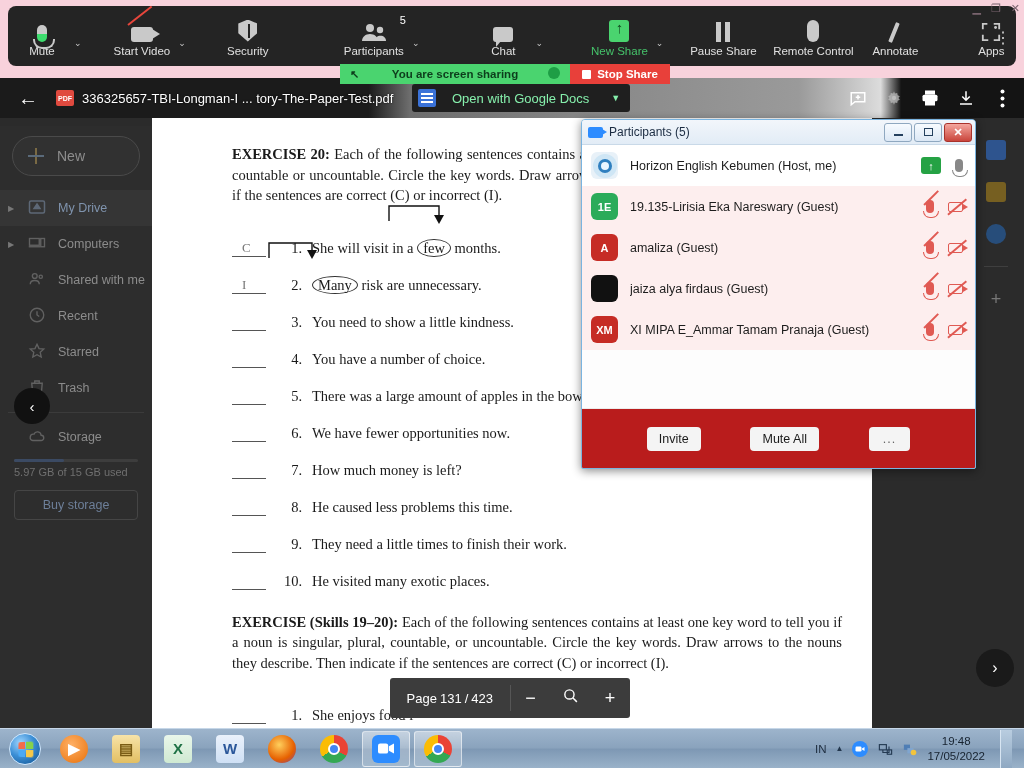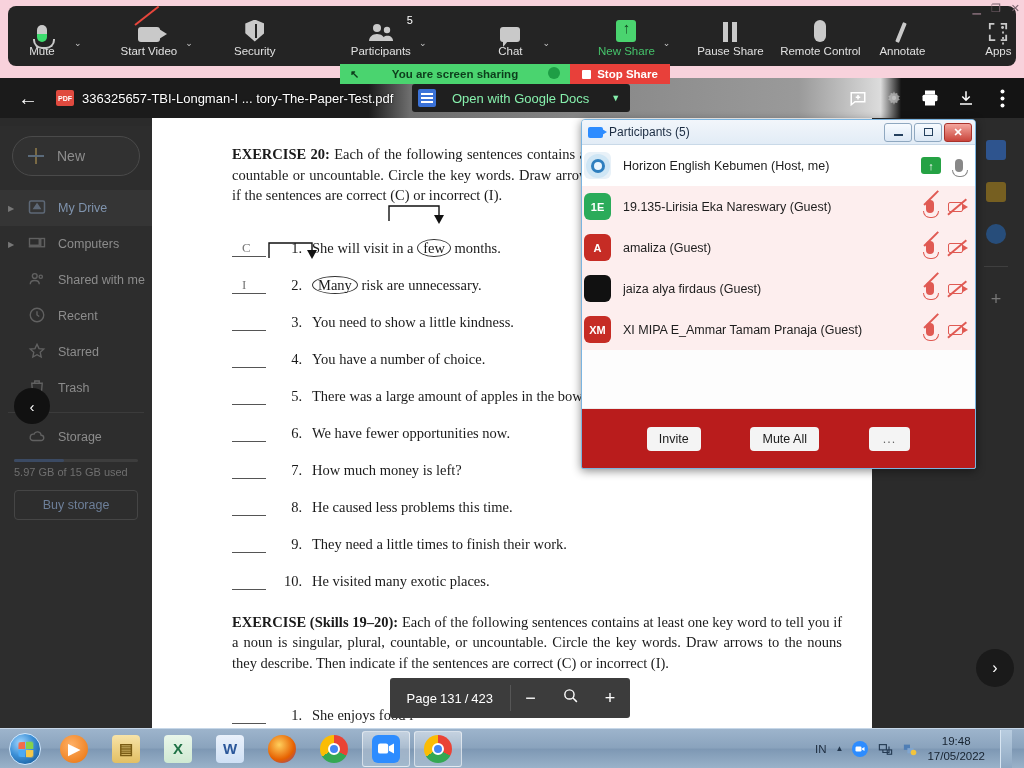--- a/index.html
+++ b/index.html
@@ -230,21 +230,21 @@
     width:28px;height:19px;border:1px solid #8fa8c0;border-radius:3px;
     background: linear-gradient(#f7fbff,#dce8f5);
     display:flex;align-items:center;justify-content:center; font-size:10px; color:#24405e;
   }
   .capbtn.close { background: linear-gradient(#f4a79e,#c9453c); border-color:#a8322b; color:#fff; font-weight:bold; font-size:11px;}
   .capbtn .min-gl { width:9px;height:2px;background:#24405e;margin-top:6px;}
   .capbtn .max-gl { width:9px;height:8px;border:1.5px solid #24405e;}
 
   #pw-list { height:258px; overflow:hidden; }
   .prow {
-    height:41px; display:flex; align-items:center; padding: 0 12px 0 2px; gap:12px;
+    height:41px; display:flex; align-items:center; padding: 0 12px 0 9px; gap:12px;
     font-size:12.5px; color:#1d1d1d;
   }
   .prow.me { background:#ffffff; }
   .prow.guest { background:#fdeeee; }
   .pavatar {
     width:27px;height:27px;border-radius:6px;flex:none;
     display:flex;align-items:center;justify-content:center;
     color:#fff;font-size:11px;font-weight:bold;
   }
   .pname { flex:1; white-space:nowrap; overflow:hidden; }
@@ -596,21 +596,21 @@
     <div class="zt-group">
       <div class="zt-item">
         <span class="zt-icon">
             <span class="ic-mic on-green"></span>
           </span>
         <span class="zt-label">Mute</span>
       </div>
       <span class="zt-caret">⌄</span>
     </div>
 
-    <div class="zt-group" style="margin-left:27px;">
+    <div class="zt-group" style="margin-left:20px;">
       <div class="zt-item">
         <span class="zt-icon">
             <span class="ic-cam" style="position:relative;">
               <span class="slash"></span>
             </span>
           </span>
         <span class="zt-label">Start Video</span>
       </div>
       <span class="zt-caret">⌄</span>
     </div>

